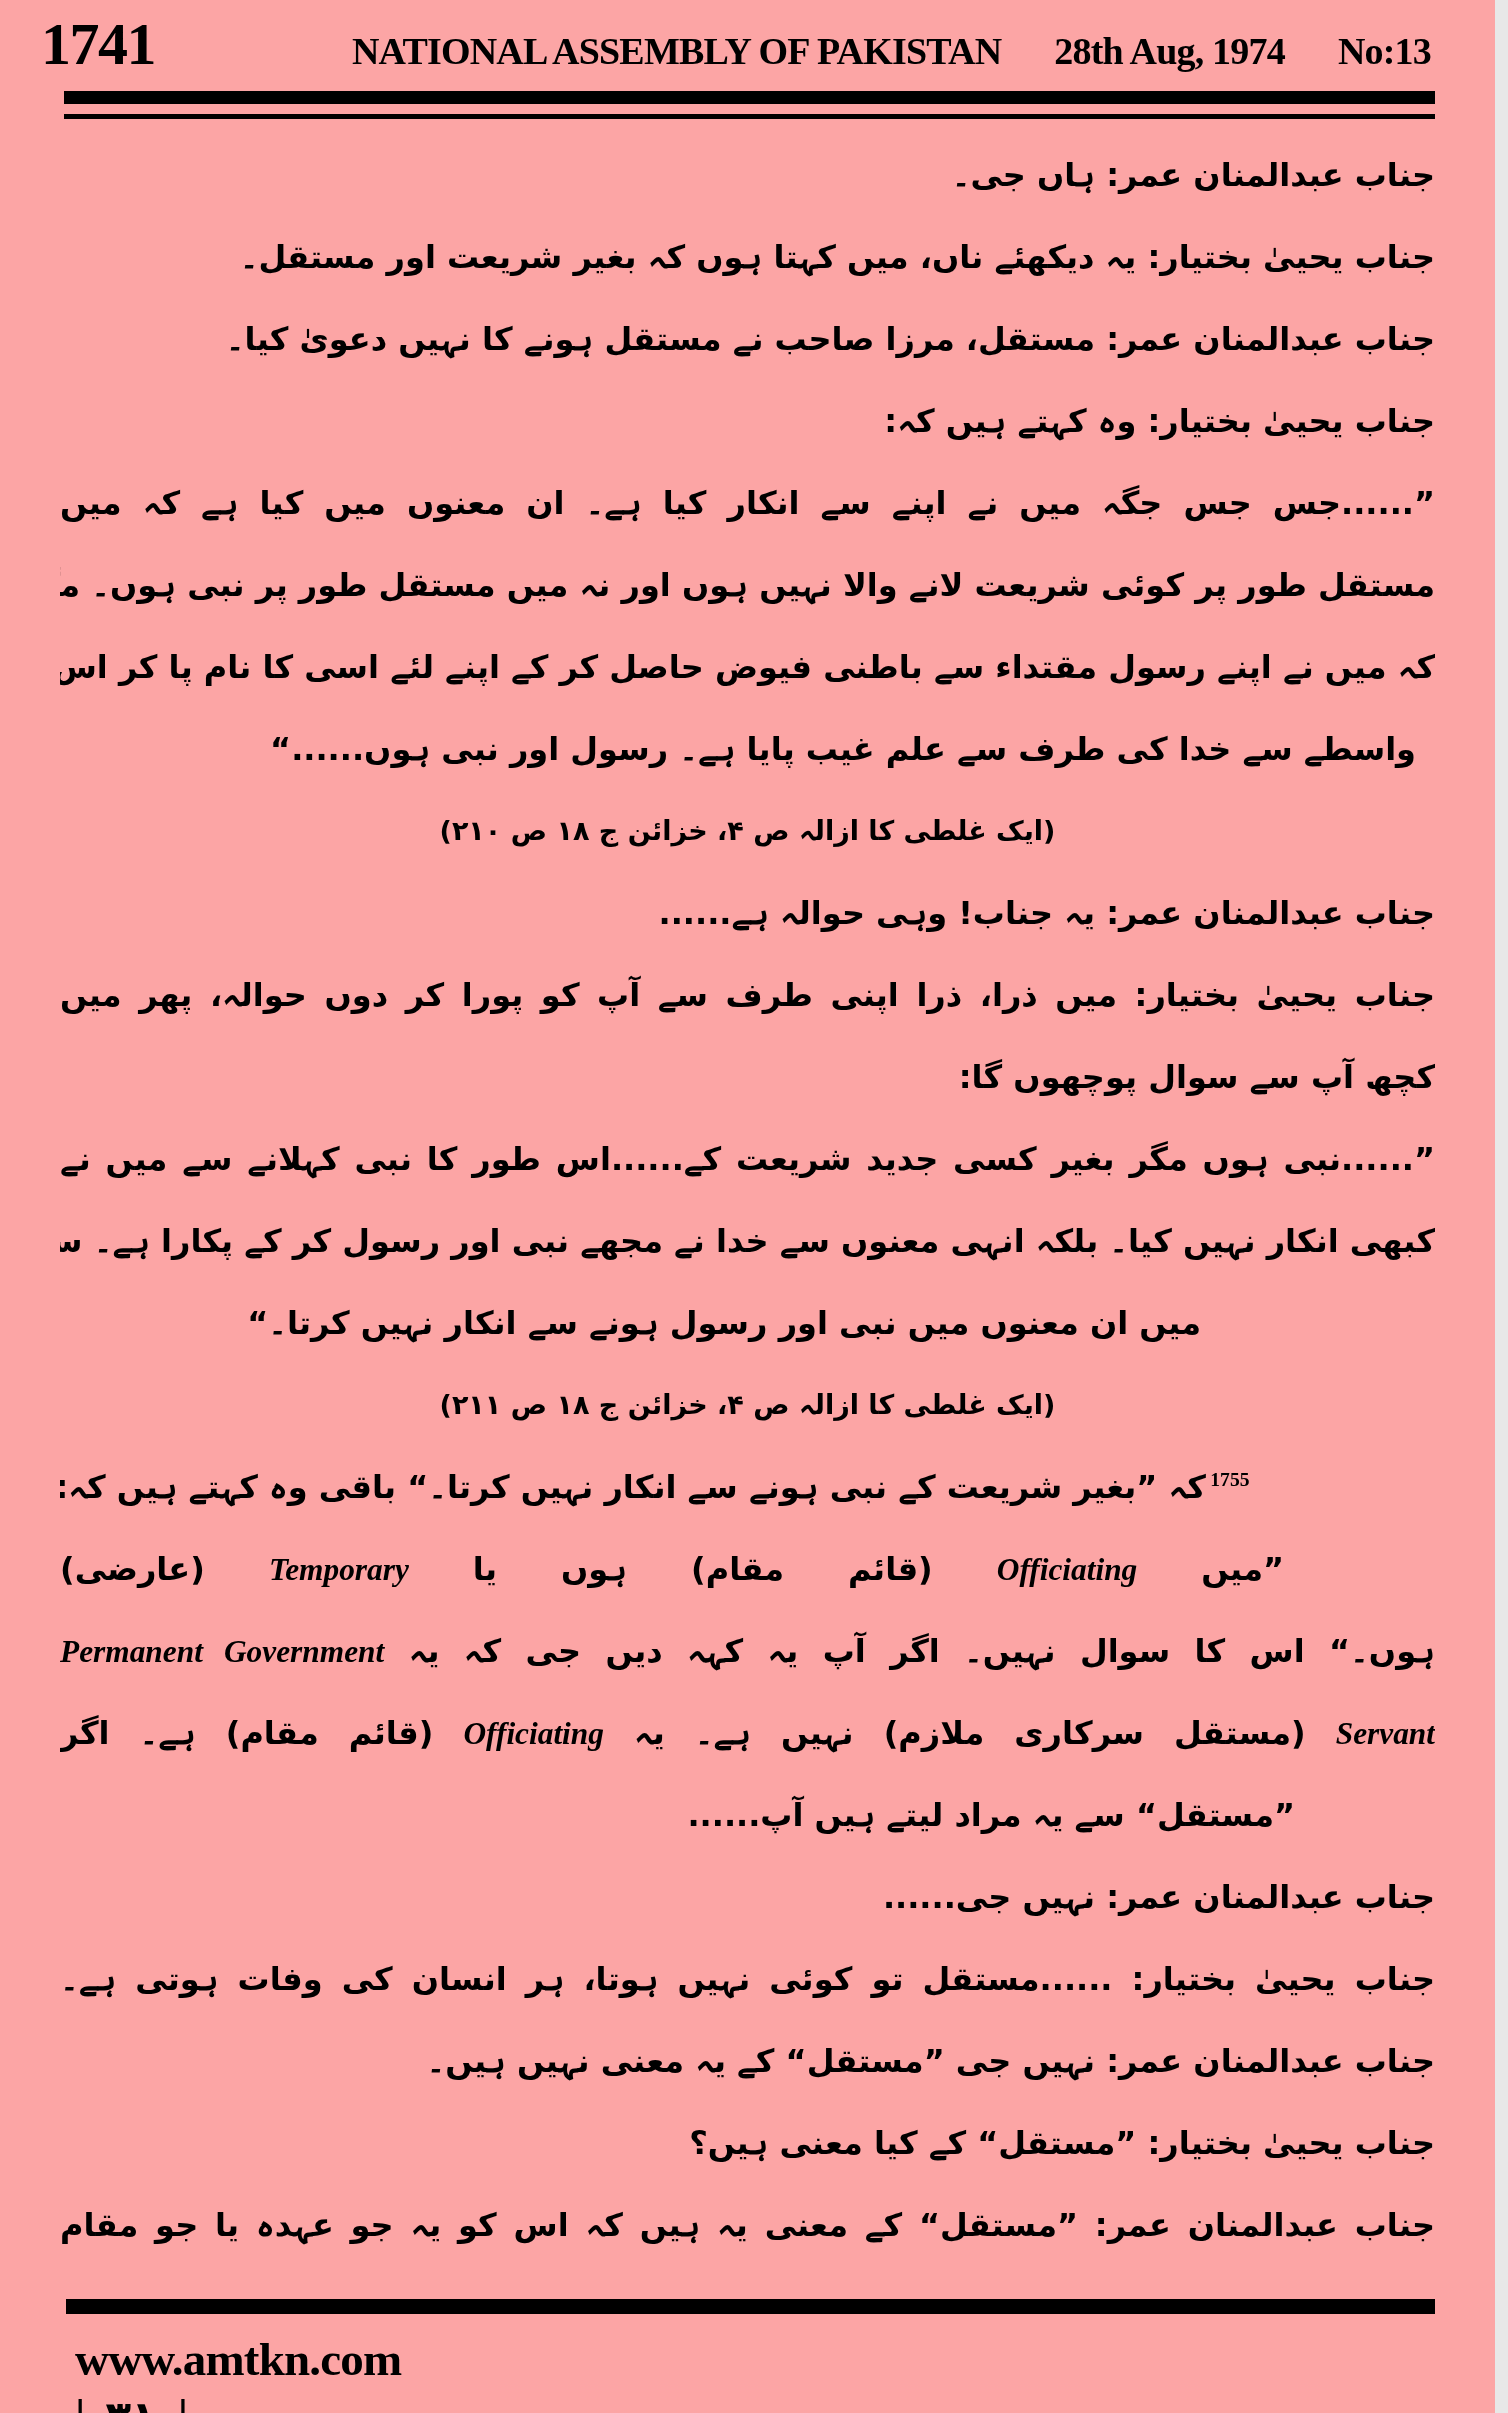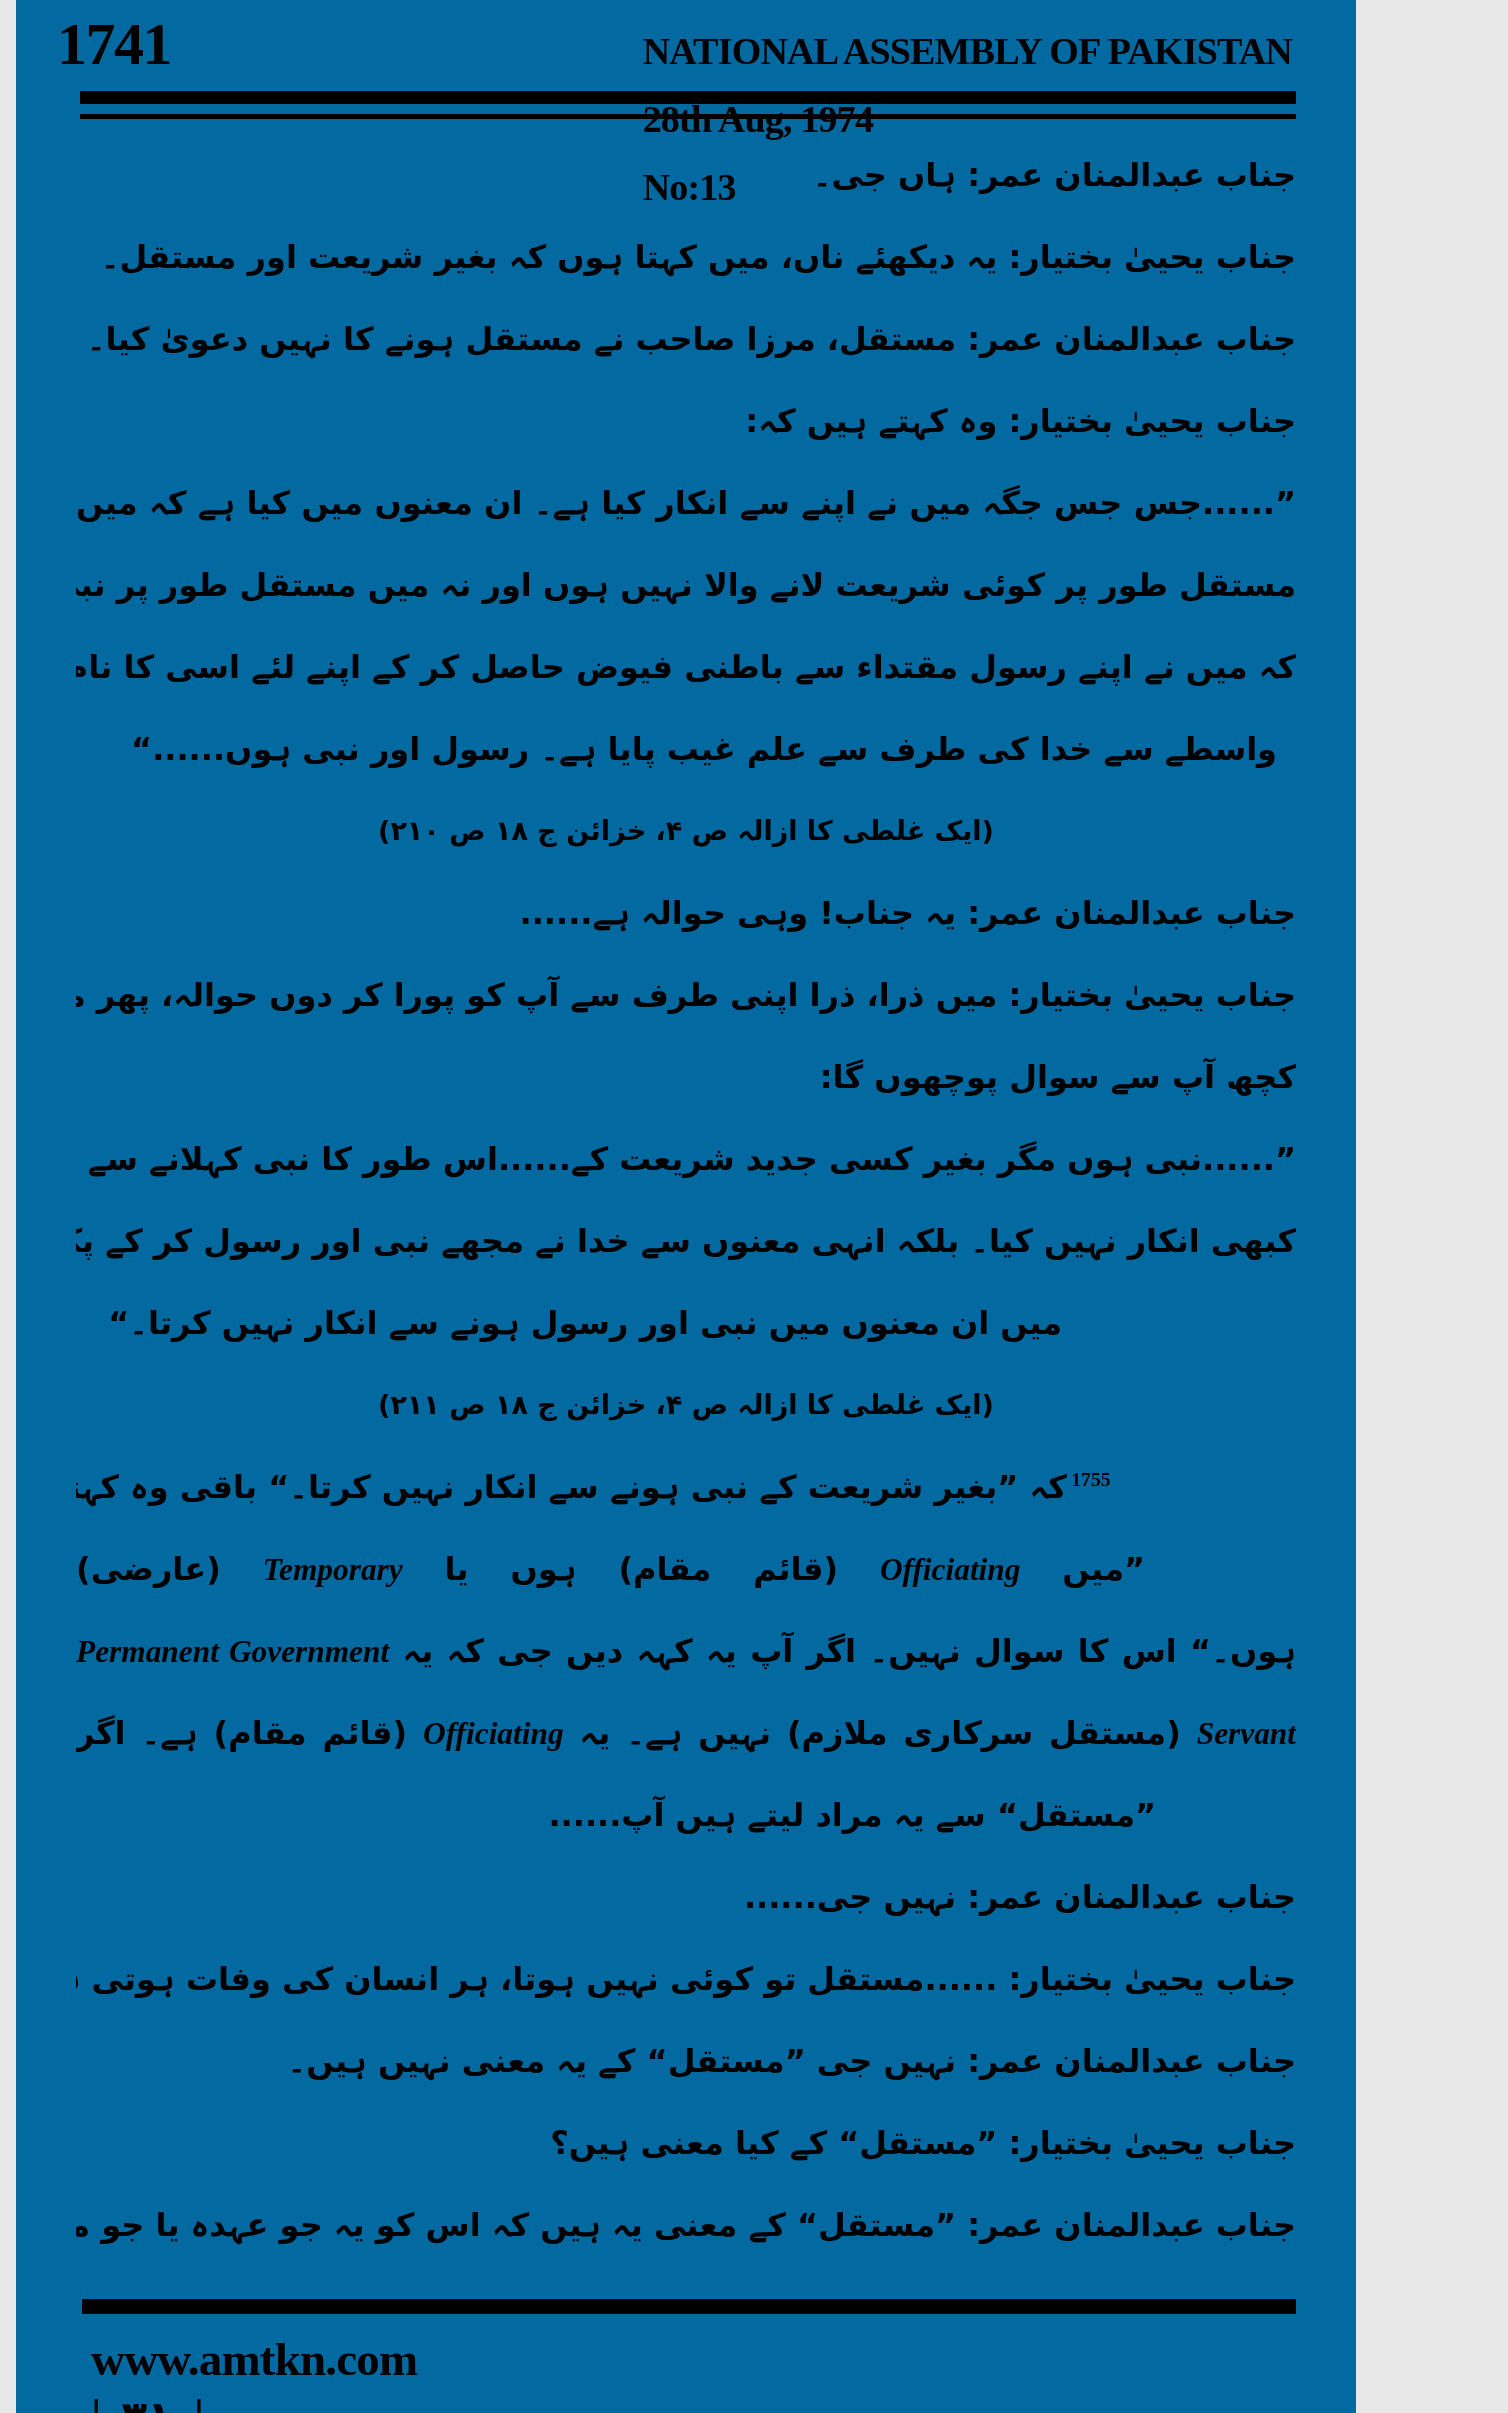--- a/index.html
+++ b/index.html
@@ -1,38 +1,37 @@
 <!DOCTYPE html>
 <html lang="ur" style="font-size:12px"><head>
 <meta charset="utf-8">
 <style>
   html,body{margin:0;padding:0;background:#e8e8e8;}
   .page{
     position:relative;
-    width:1340px;height:2413px;
-    background:#0369a1;color:#000;
+    width:1495px;height:2413px;
+    background:#fca5a5;color:#000;
     overflow:hidden;
     font-family:"DejaVu Sans",sans-serif;
-    margin-left:16px;
   }
   
   .hdr{
     position:absolute;top:13.6px;left:41px;right:64px;
     display:flex;align-items:baseline;justify-content:space-between;
   }
   .hdr .pgnum{
     font-family:"Liberation Serif","DejaVu Serif",serif;
     font-weight:bold;font-size:60px;line-height:1;
     letter-spacing:-1.5px;
   }
   .hdr .title-group{
-    display:flex;align-items:baseline;gap:30px;
+    display:flex;align-items:baseline;gap:53px;
     font-family:"Liberation Serif","DejaVu Serif",serif;
     font-weight:bold;font-size:38px;line-height:1;
-    letter-spacing:-0.8px;white-space:nowrap;flex-direction:column;
+    letter-spacing:-0.8px;white-space:nowrap;
   }
   .rule-thick{position:absolute;left:64px;right:60px;top:91px;height:13px;background:#000;}
   .rule-thin {position:absolute;left:64px;right:60px;top:114px;height:4.5px;background:#000;}
   
   .body-lines{
     position:absolute;top:134px;left:60px;right:60px;
   }
   .line{
     direction:rtl;
     unicode-bidi:embed;

